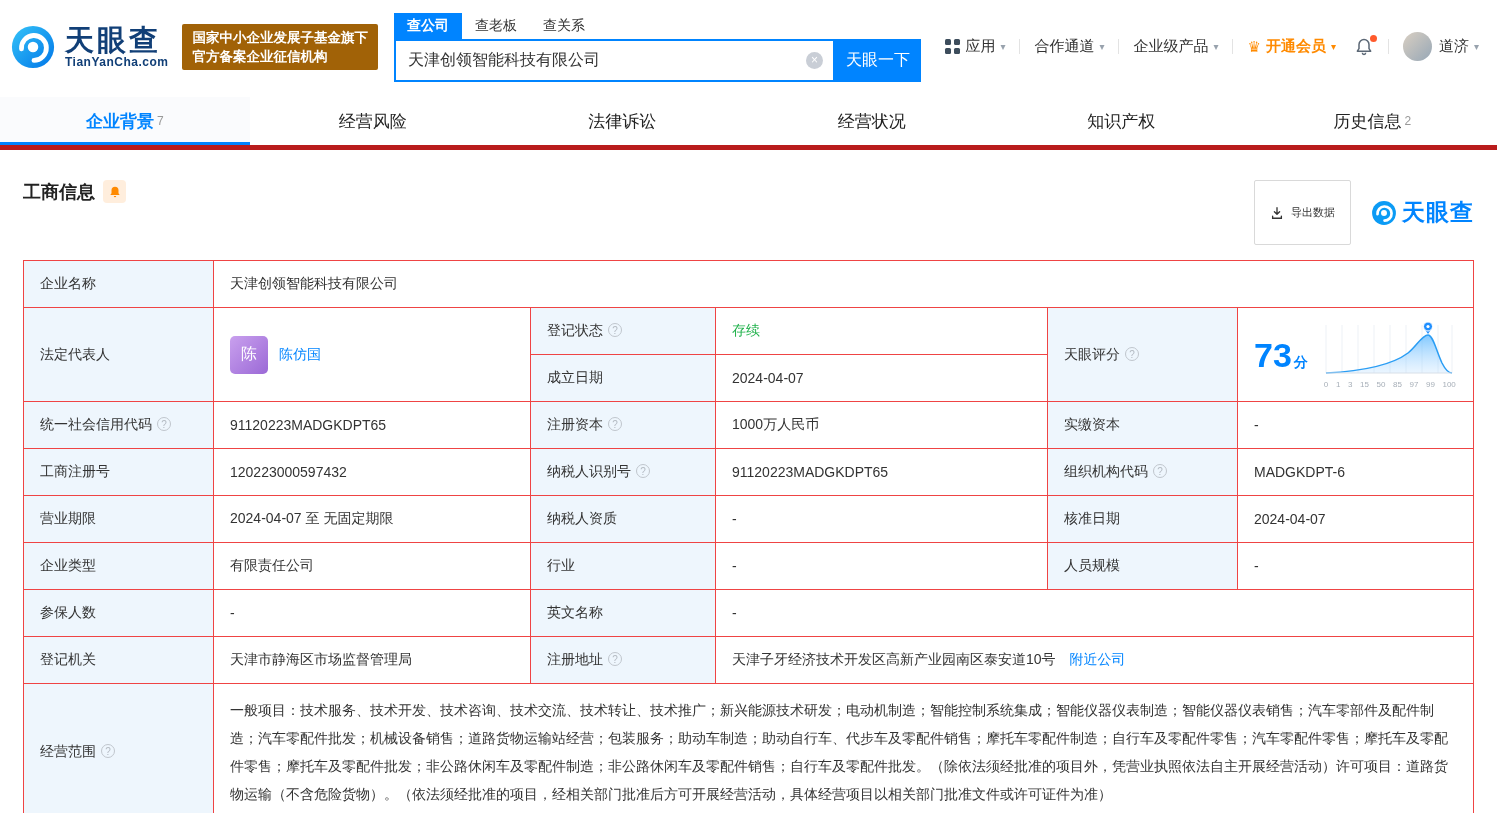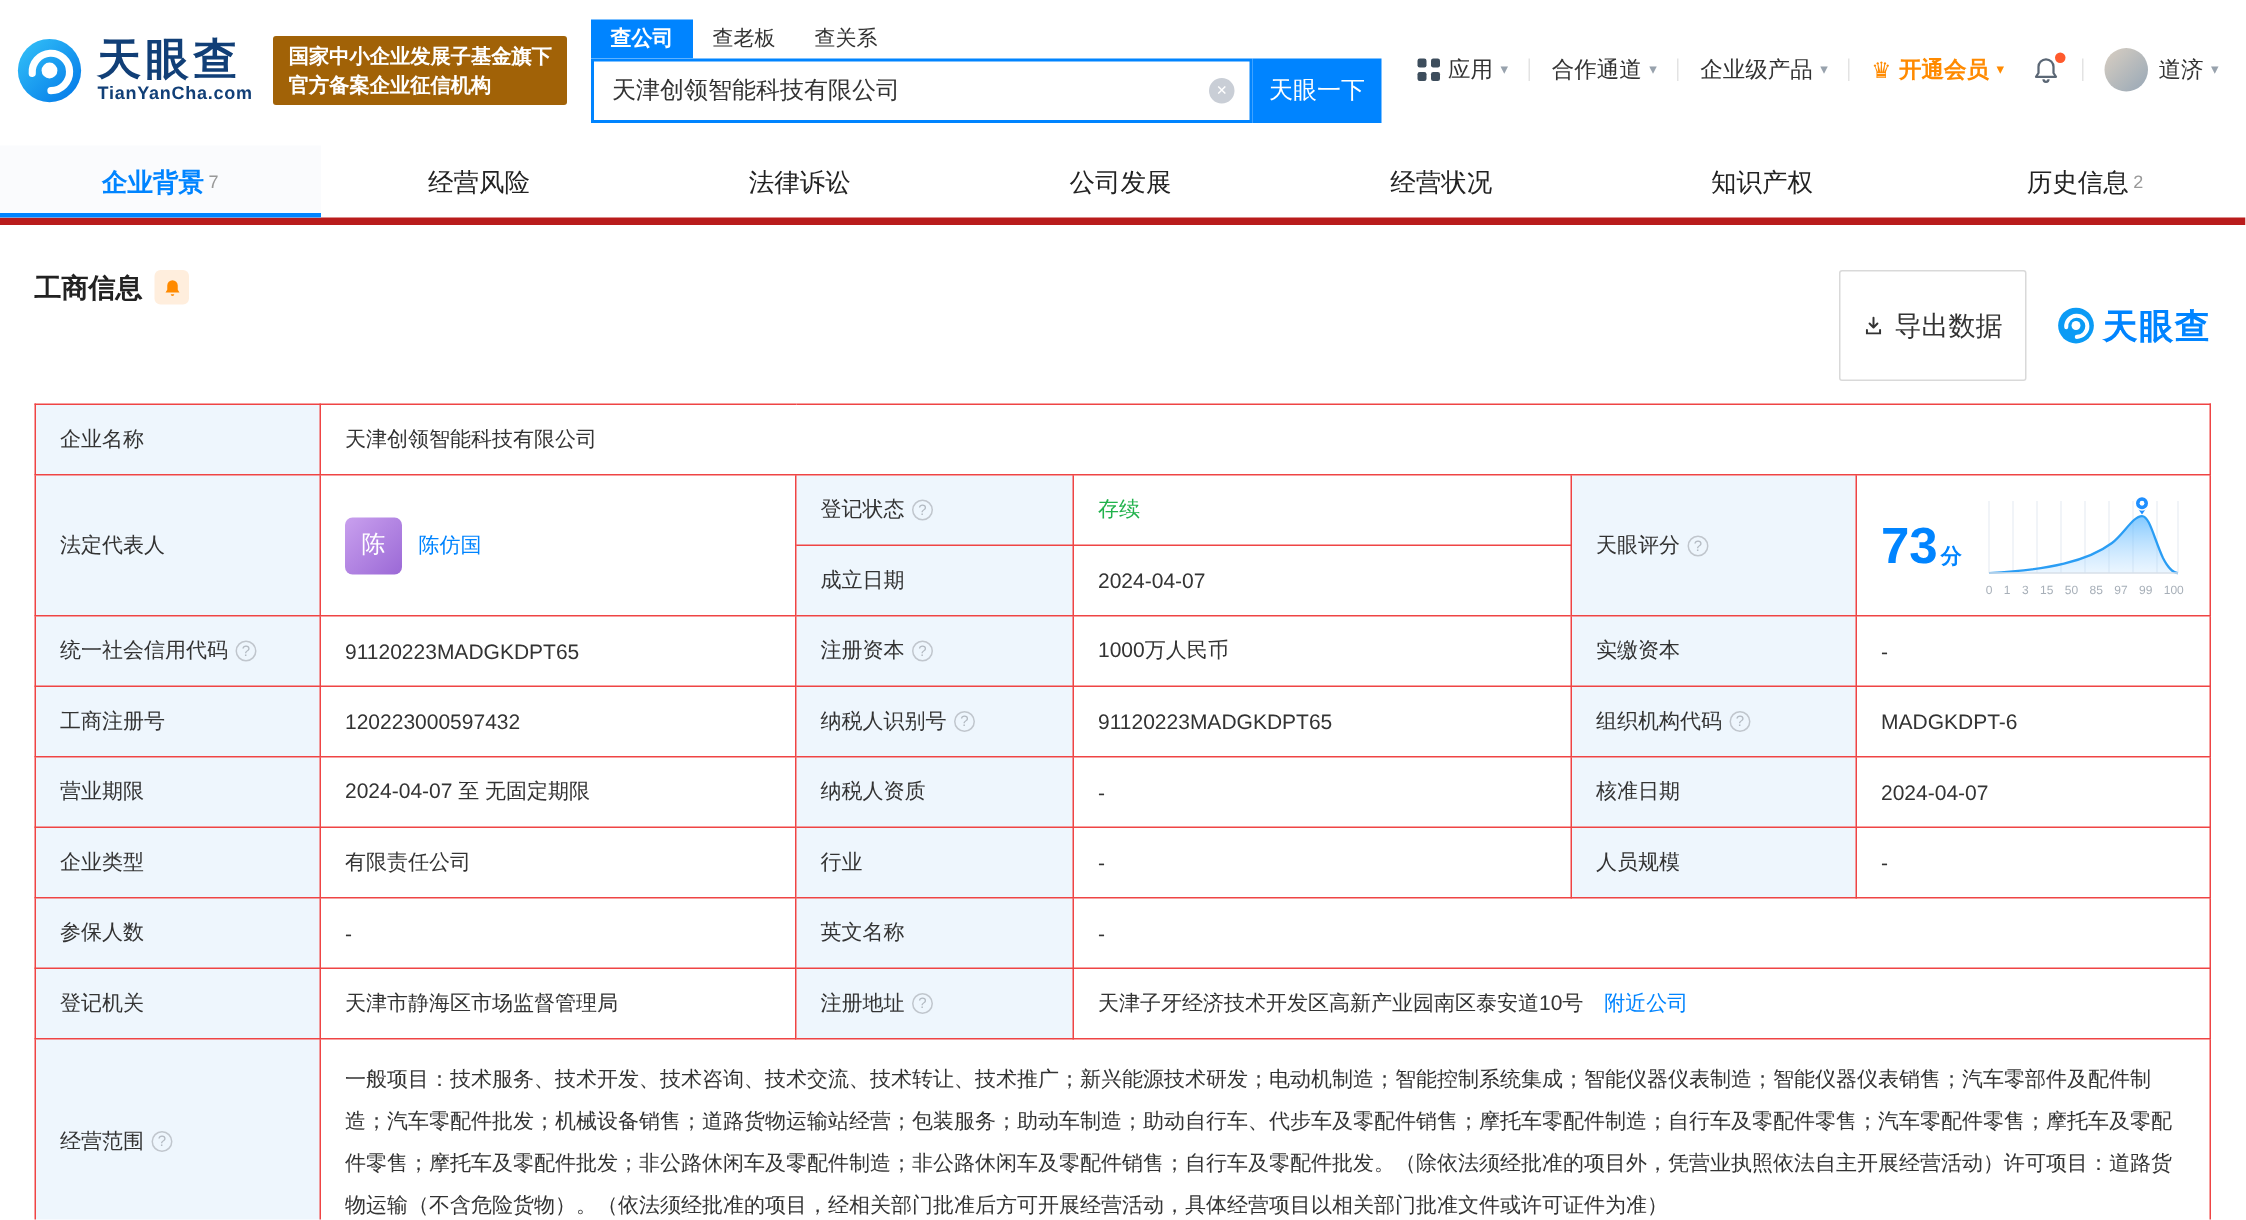--- a/index.html
+++ b/index.html
@@ -47,21 +47,21 @@
   .ptab.active::after { content:""; position:absolute; left:0; right:0; bottom:0; height:3px; background:#0084ff; }
 
   
   .main { padding:0 23px; }
   .section-head { display:flex; align-items:flex-start; margin-top:30px; margin-bottom:15px; }
   .section-title { font-size:18px; font-weight:bold; color:#222; }
   .bell-badge { margin-left:8px; width:23px; height:23px; border-radius:4px; background:#ffeedd;
     display:flex; align-items:center; justify-content:center; cursor:pointer; }
   .head-right { margin-left:auto; display:flex; align-items:center; gap:20px; }
   .export-btn { display:flex; align-items:center; gap:7px; border:1px solid #d9d9d9; border-radius:2px;
-    background:#fff; padding:24px 15px; font-size:18px; color:#333; cursor:pointer; font-family:inherit; }
+    background:#fff; padding:24px 15px; font-size:11px; color:#333; cursor:pointer; font-family:inherit; }
   .ty-mark { display:flex; align-items:center; gap:5px; color:#0084ff; font-weight:bold; font-size:23px; letter-spacing:1px; }
 
   
   table.info { width:100%; border-collapse:collapse; table-layout:fixed; }
   .info td { border:1px solid #ef4444; font-size:14px; padding:12px 16px; height:47px; vertical-align:middle; color:#333; }
   td.lbl { background:#eef6fd; }
   .qicon { display:inline-block; width:14px; height:14px; border:1px solid #c0c6cd; border-radius:50%;
     color:#b3bac2; font-size:10px; line-height:13px; text-align:center; margin-left:5px; vertical-align:1px; cursor:pointer; }
   .green { color:#21b24c;margin-top:40px; }
   .blue-link { color:#0084ff; text-decoration:none; cursor:pointer; }
@@ -160,24 +160,20 @@
   <div class="ptab active">
     <span>企业背景</span>
       <sup>7</sup>
   </div>
   <div class="ptab">
     <span>经营风险</span>
       <sup></sup>
   </div>
   <div class="ptab">
     <span>法律诉讼</span>
-      <sup></sup>
-  </div>
-  <div class="ptab">
-    <span>公司发展</span>
       <sup></sup>
   </div>
   <div class="ptab">
     <span>经营状况</span>
       <sup></sup>
   </div>
   <div class="ptab">
     <span>知识产权</span>
       <sup></sup>
   </div>

